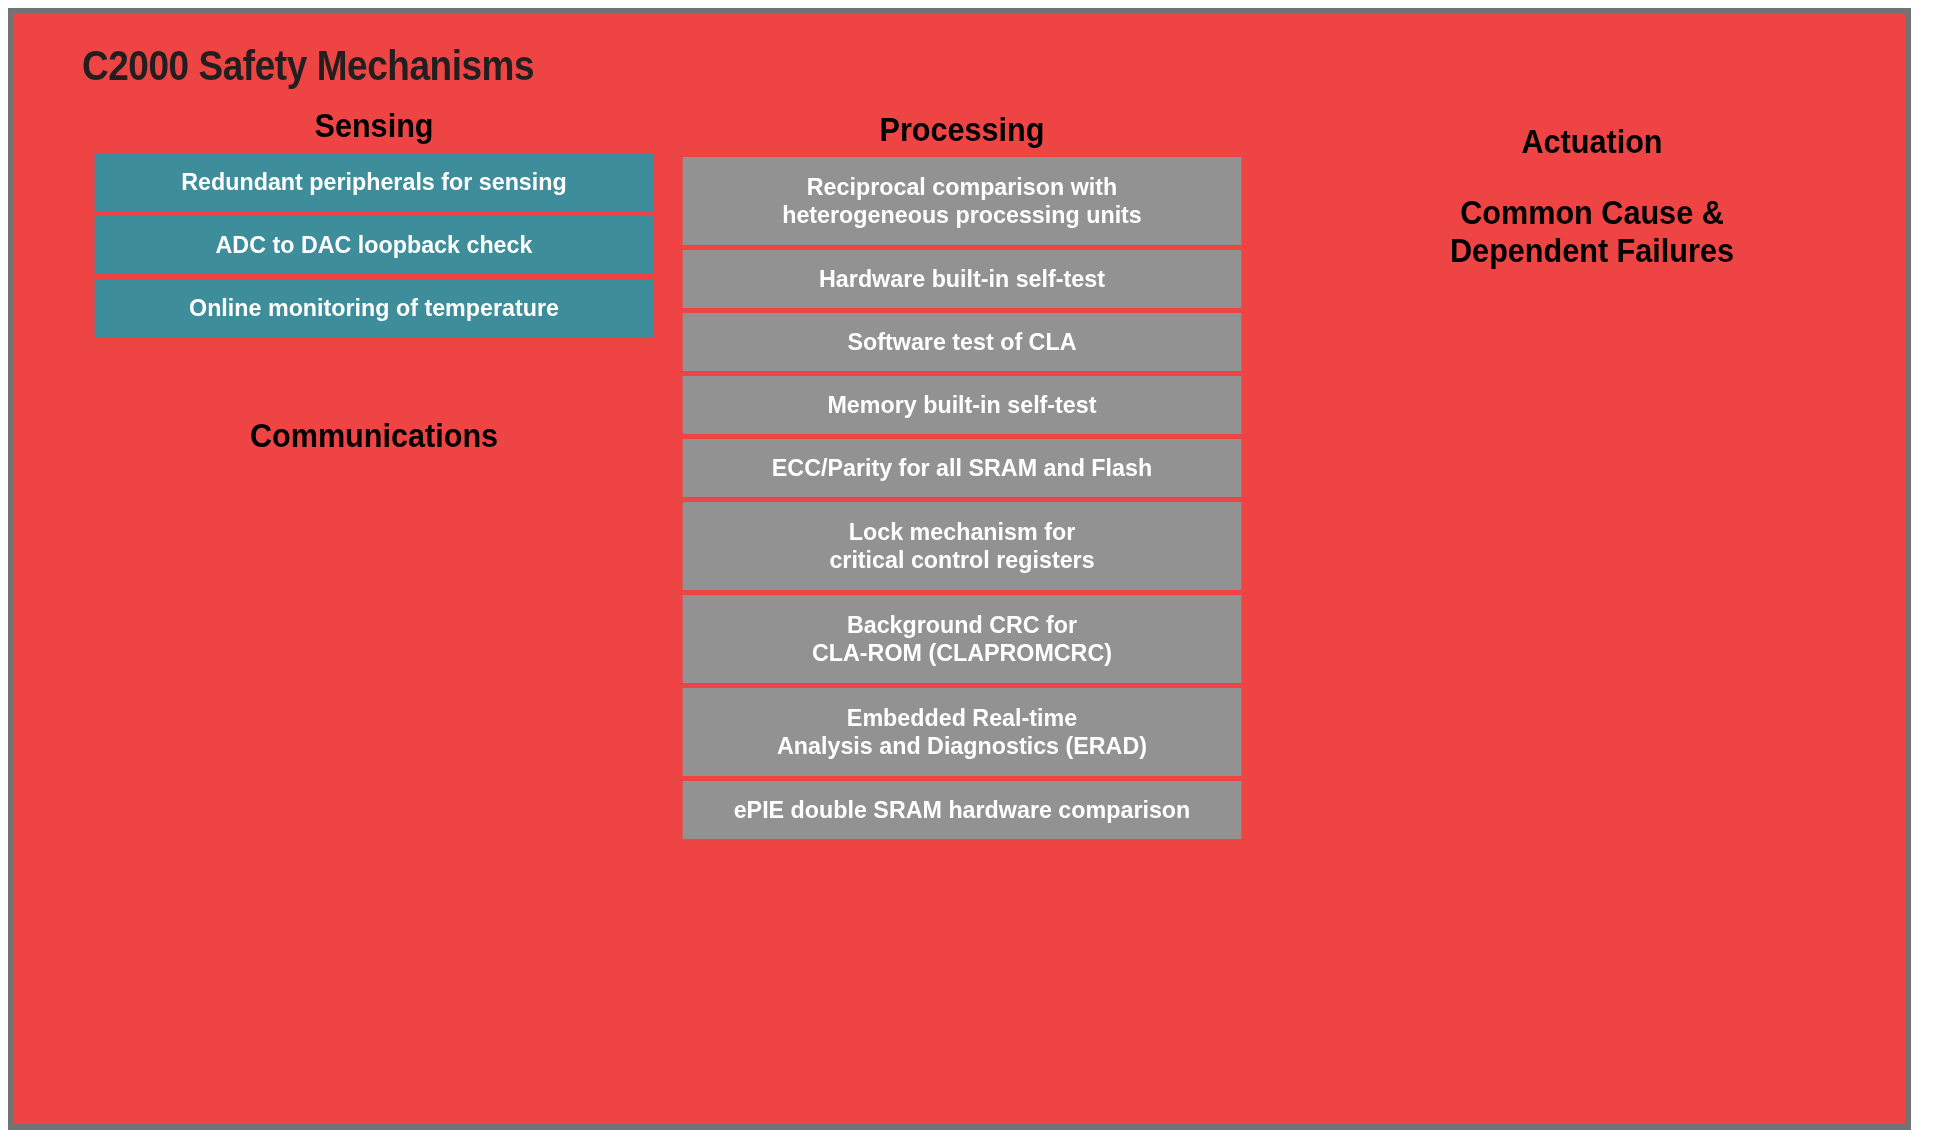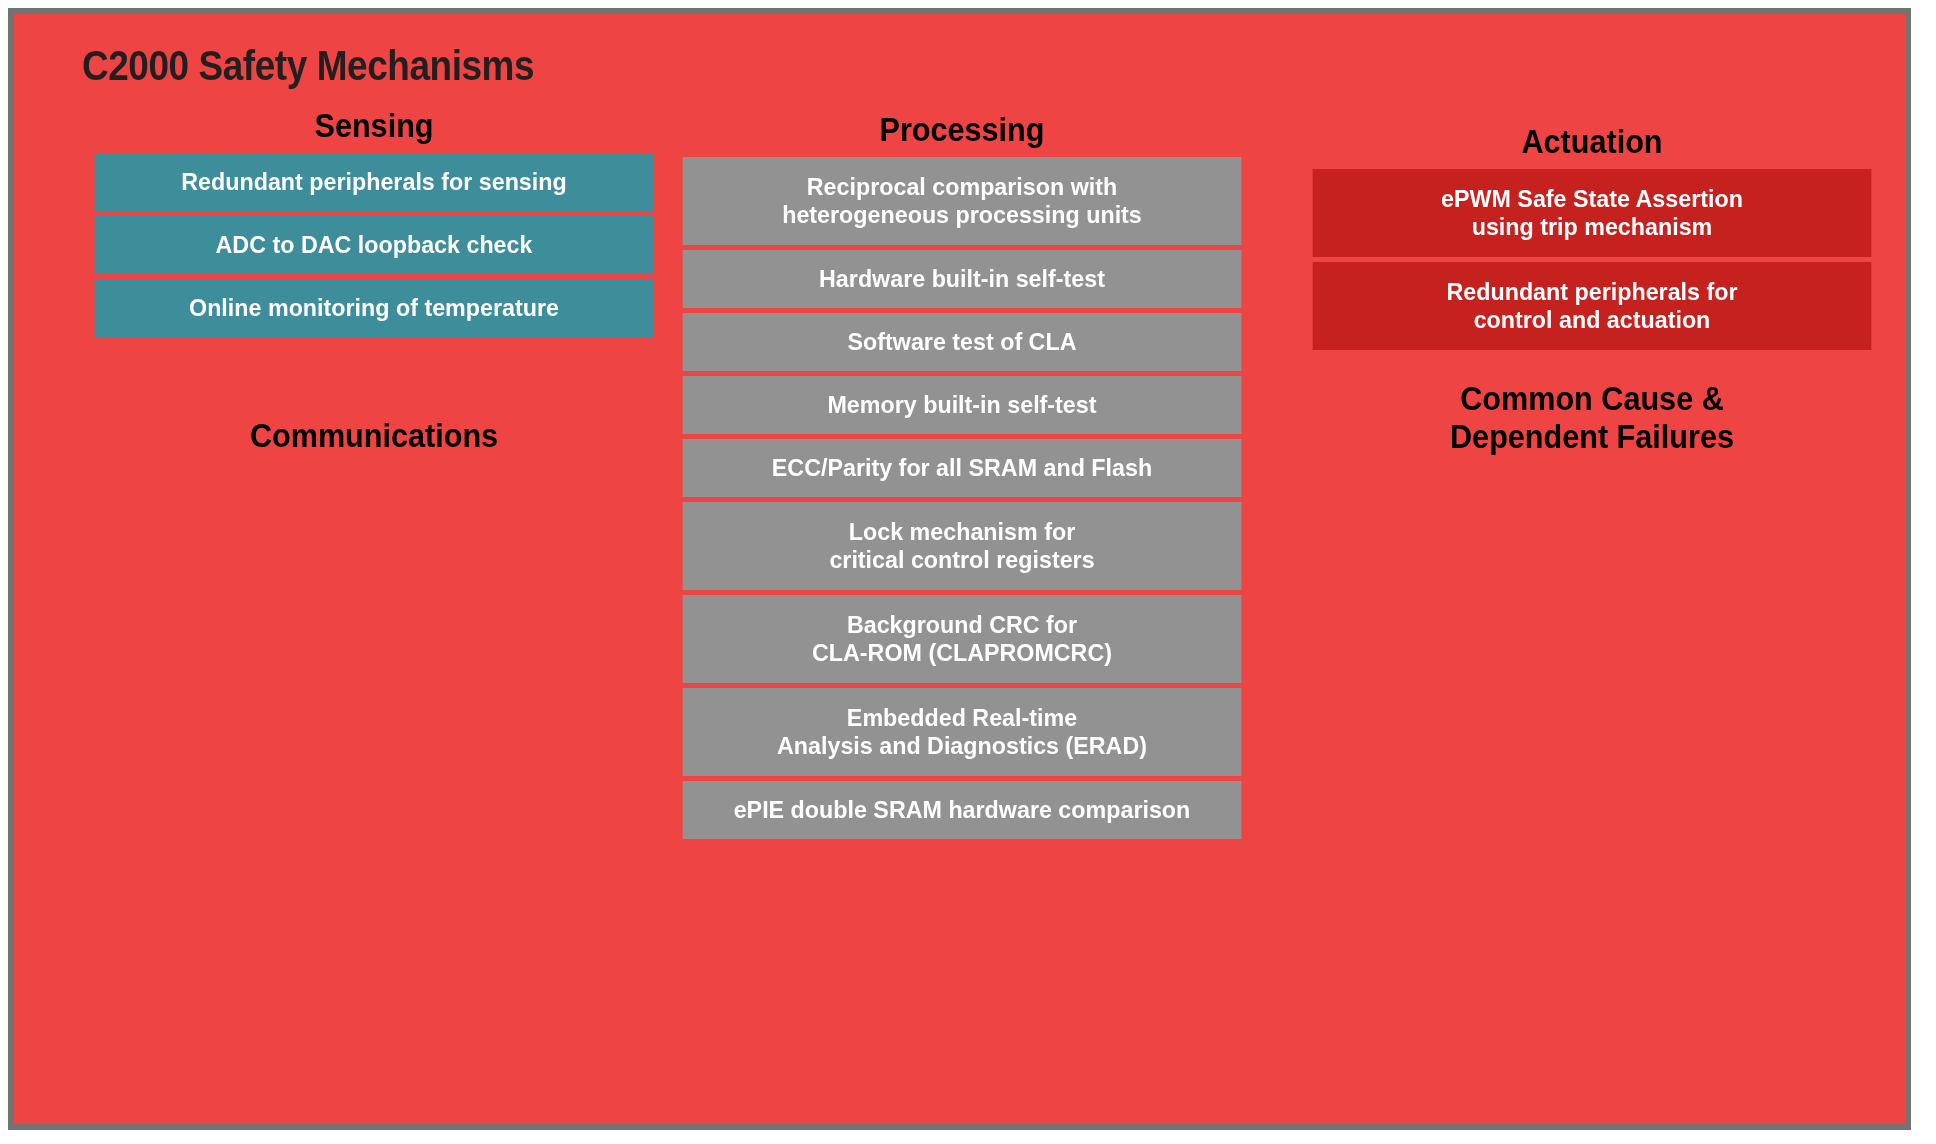--- a/index.html
+++ b/index.html
@@ -126,26 +126,20 @@
 CLA-ROM (CLAPROMCRC)</div>
           <div class="box gray h2line">Embedded Real-time
 Analysis and Diagnostics (ERAD)</div>
           <div class="box gray h1line">ePIE double SRAM hardware comparison</div>
         </div>
       </div>
     </div>
   <div class="column" id="col-right">
       <div class="group">
         <div class="group-heading">Actuation</div>
-        <div class="boxes">
-          <div class="box red h2line">ePWM Safe State Assertion
-using trip mechanism</div>
-          <div class="box red h2line">Redundant peripherals for
-control and actuation</div>
-        </div>
       </div>
       <div class="spacer-md"></div>
       <div class="group">
         <div class="group-heading">Common Cause &amp;
 Dependent Failures</div>
       </div>
     </div>
 
 </div>
 

